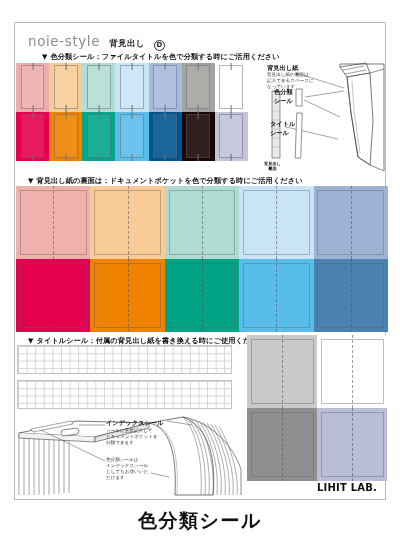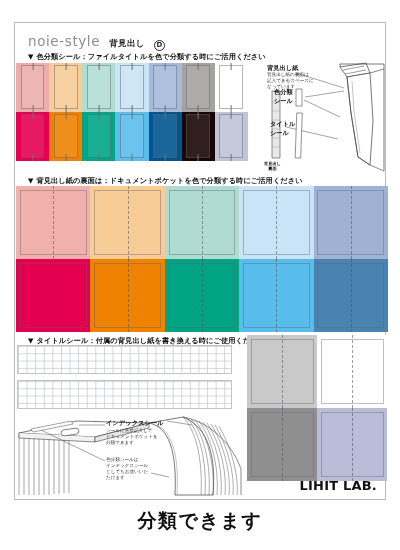--- a/index.html
+++ b/index.html
@@ -185,21 +185,21 @@
     font-size: 4.2px;
     text-align: center;
     line-height: 1.3;
     font-weight: bold;
   }
 
   
   .logo {
     position: absolute;
     right: 8px; bottom: 6px;
-    font-size: 13px;
+    font-size: 10px;
     font-weight: bold;
     letter-spacing: 0.2px;
     color: #111;
     font-family: "DejaVu Sans", "Liberation Sans", sans-serif;
   }
 
   
   .footer {
     position: absolute;
     left: 0; right: 0; bottom: 16px;
@@ -217,21 +217,21 @@
 <div id="page">
 
   <div class="sheet">
 
     <div class="brand-row">
       <span class="brand">noie-style</span>
       <span class="brand-sub">背見出し</span>
       <span class="brand-mark">D</span>
     </div>
 
-    <div class="sec-head" style="left:13px; top:29px;">
+    <div class="sec-head" style="left:27px; top:29px;">
       <span class="tri">▼</span><span>色分類シール：ファイルタイトルを色で分類する時にご活用ください</span>
     </div>
 
     <div class="grid1" id="grid1">
         <div class="cell1" style="background: rgb(237, 173, 173);">
           <div class="tab"></div>
           <div class="nick-t"></div>
           <div class="nick-b"></div>
         </div>
         <div class="cell1" style="background: rgb(247, 204, 151);">
@@ -475,15 +475,15 @@
       <div class="anno small" style="left:89px; top:50px;">色分類シールは
 インデックスシール
 としてもお使いいた
 だけます</div>
     </div>
 
     <div class="logo">LIHIT LAB.</div>
 
   </div>
 
-  <div class="footer">分類できます</div>
+  <div class="footer">色分類シール</div>
 
 </div>
 
 </body></html>

